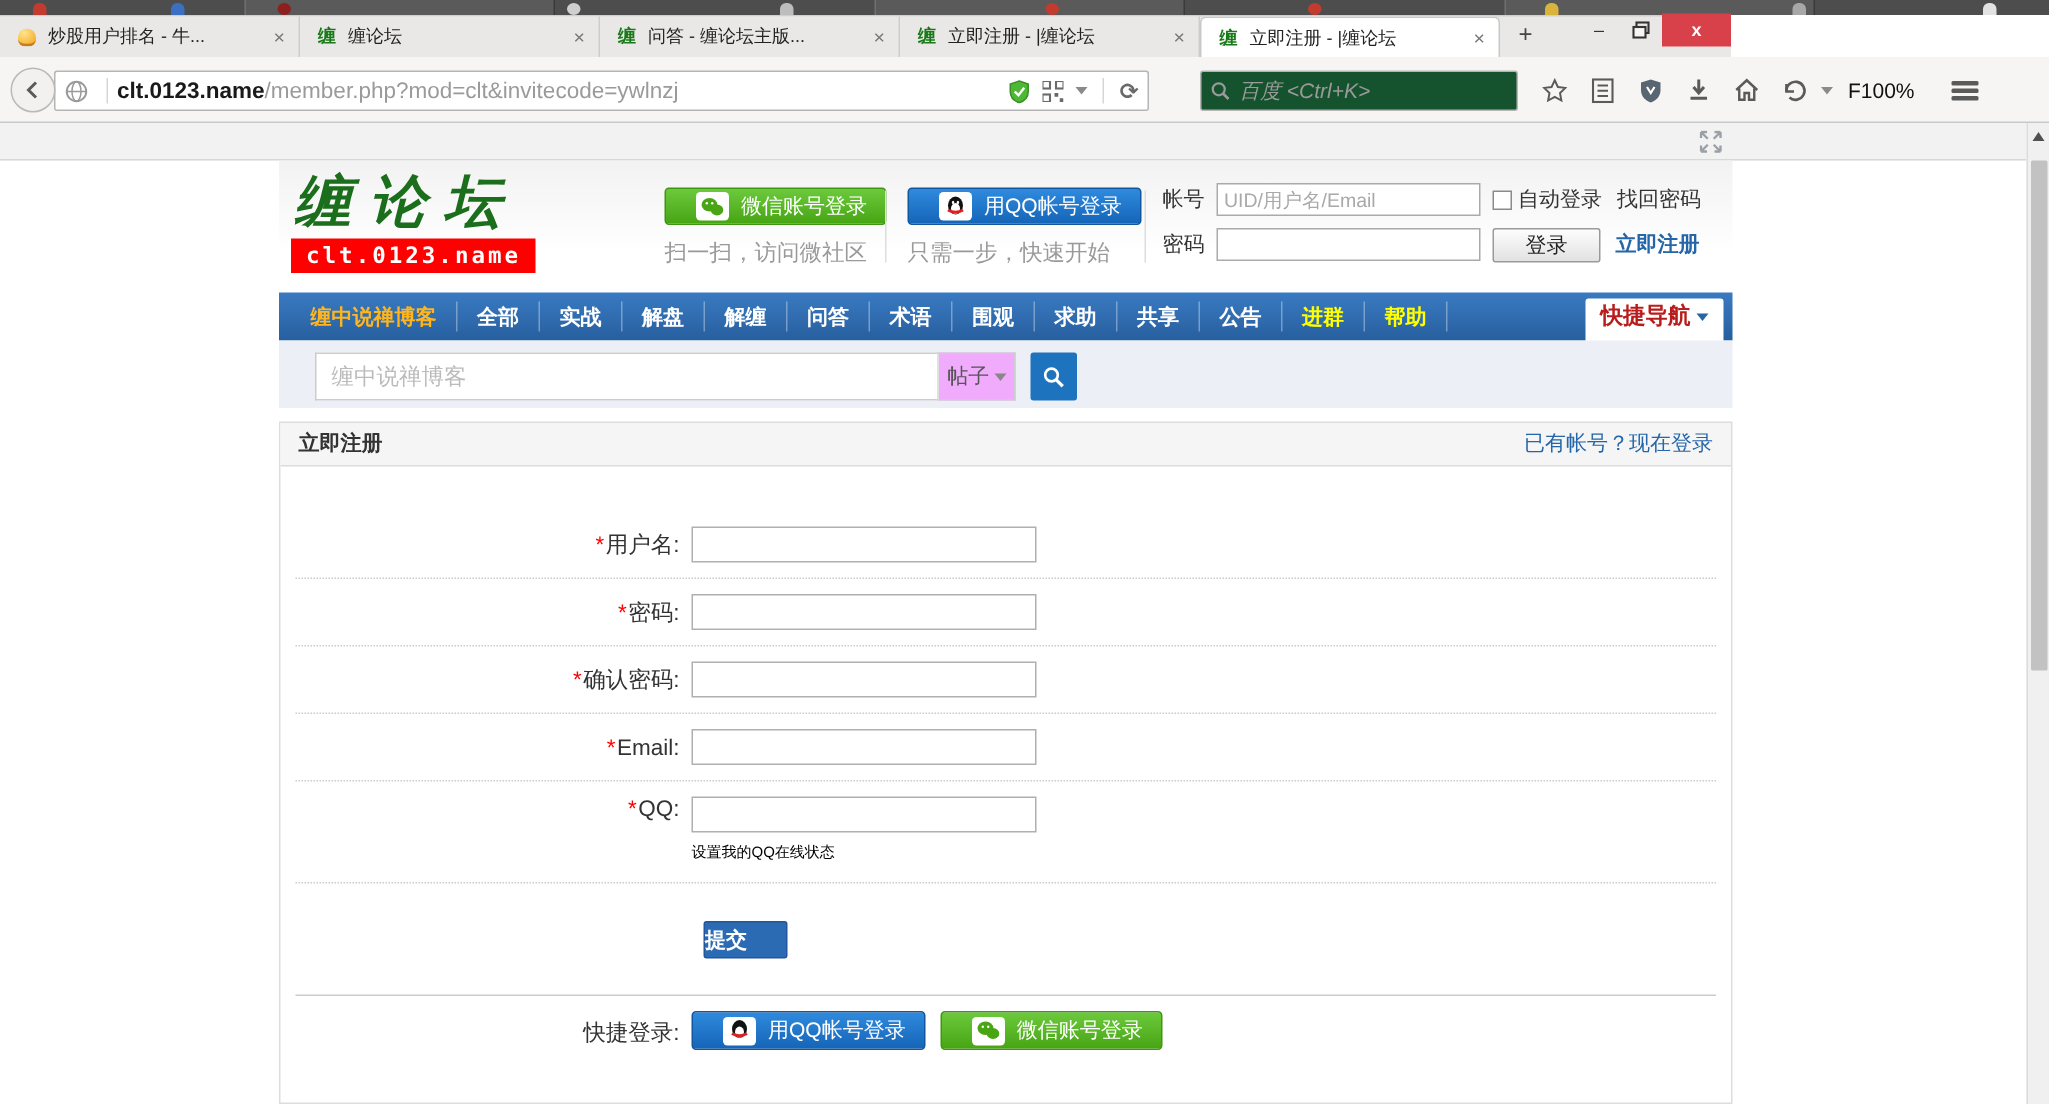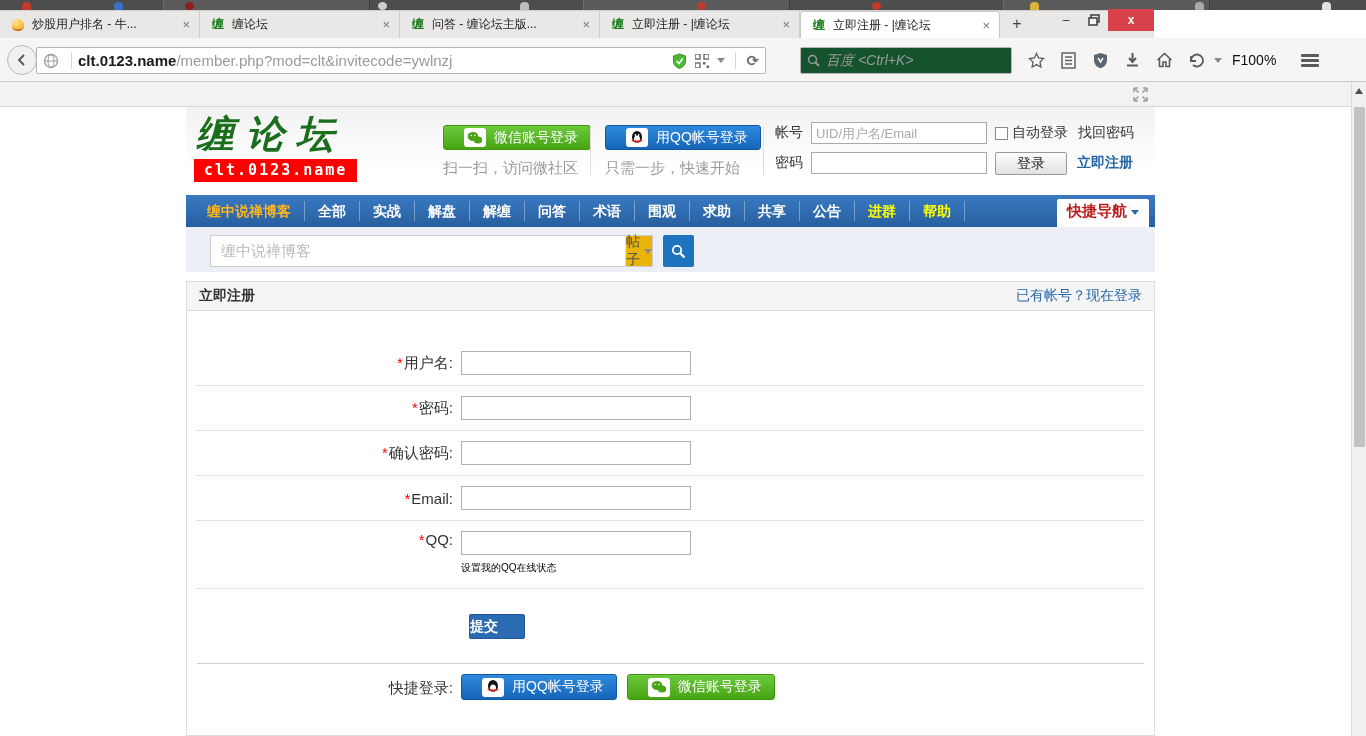--- a/index.html
+++ b/index.html
@@ -82,21 +82,21 @@
   .nav-item { color:#fff; font-size:14px; font-weight:bold; padding:0 13px; height:20px; line-height:20px; border-right:1px solid rgba(255,255,255,.35); white-space:nowrap; }
   .nav-item.hl { color:#ffb61e; }
   .nav-item.yl { color:#ffff00; }
   .quicknav { position:absolute; right:6px; top:4px; height:38px; background:#fff; border-radius:2px; color:#b91c1c; font-size:15px; font-weight:bold; padding:0 10px; line-height:24px; }
   .quicknav .dn { display:inline-block; width:0; height:0; border-left:4px solid transparent; border-right:4px solid transparent; border-top:5px solid #2566a8; margin-left:4px; vertical-align:middle; }
 
   
   .searchstrip { top:145px; height:45px; background:#ecf0f6; }
   .sbox { position:absolute; left:24px; top:8px; height:32px; display:flex; }
   .sinput { width:415px; height:32px; background:#fff; border:1px solid #ccc; border-right:none; font-size:15px; color:#bbb; padding:0 10px; display:flex; align-items:center; }
-  .stype { width:28px; height:32px; background:#eab308; border:1px solid #ccc; border-left:1px solid #e0e0e0; color:#555; font-size:14px; display:flex; align-items:center; justify-content:center; }
+  .stype { width:52px; height:32px; background:#f0abfc; border:1px solid #ccc; border-left:1px solid #e0e0e0; color:#555; font-size:14px; display:flex; align-items:center; justify-content:center; }
   .stype .dn { width:0; height:0; border-left:4px solid transparent; border-right:4px solid transparent; border-top:5px solid #888; margin-left:3px; }
   .sbtn { width:31px; height:32px; margin-left:10px; background:#1e73be; border-radius:2px; display:flex; align-items:center; justify-content:center; }
 
   
   .panel { top:199px; height:455px; border:1px solid #ddd; background:#fff; }
   .panel-h { height:29px; background:#f5f5f5; border-bottom:1px solid #ddd; display:flex; align-items:center; padding:0 12px; }
   .panel-h .pt { font-size:14px; font-weight:bold; color:#333; flex:1; }
   .panel-h .ph { font-size:14px; color:#2566a8; }
   .pbody { padding-top:30px; }
   .frow { display:flex; align-items:center; min-height:45px; border-bottom:1px dotted #ccc; margin:0 10px; }

